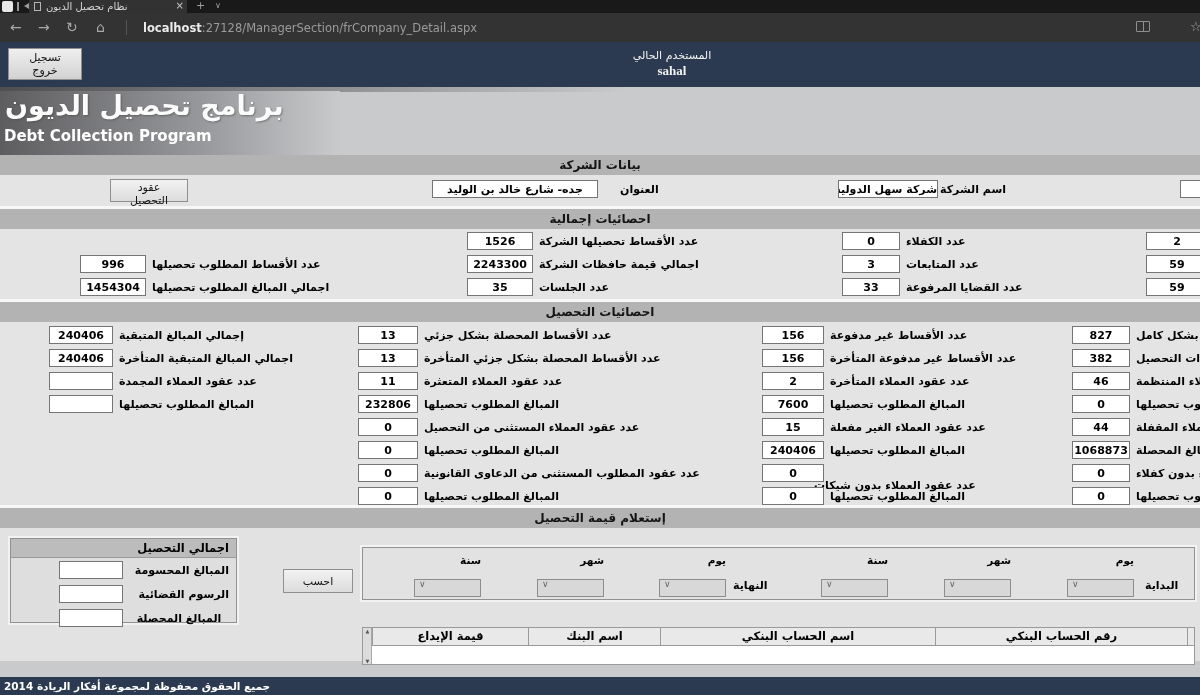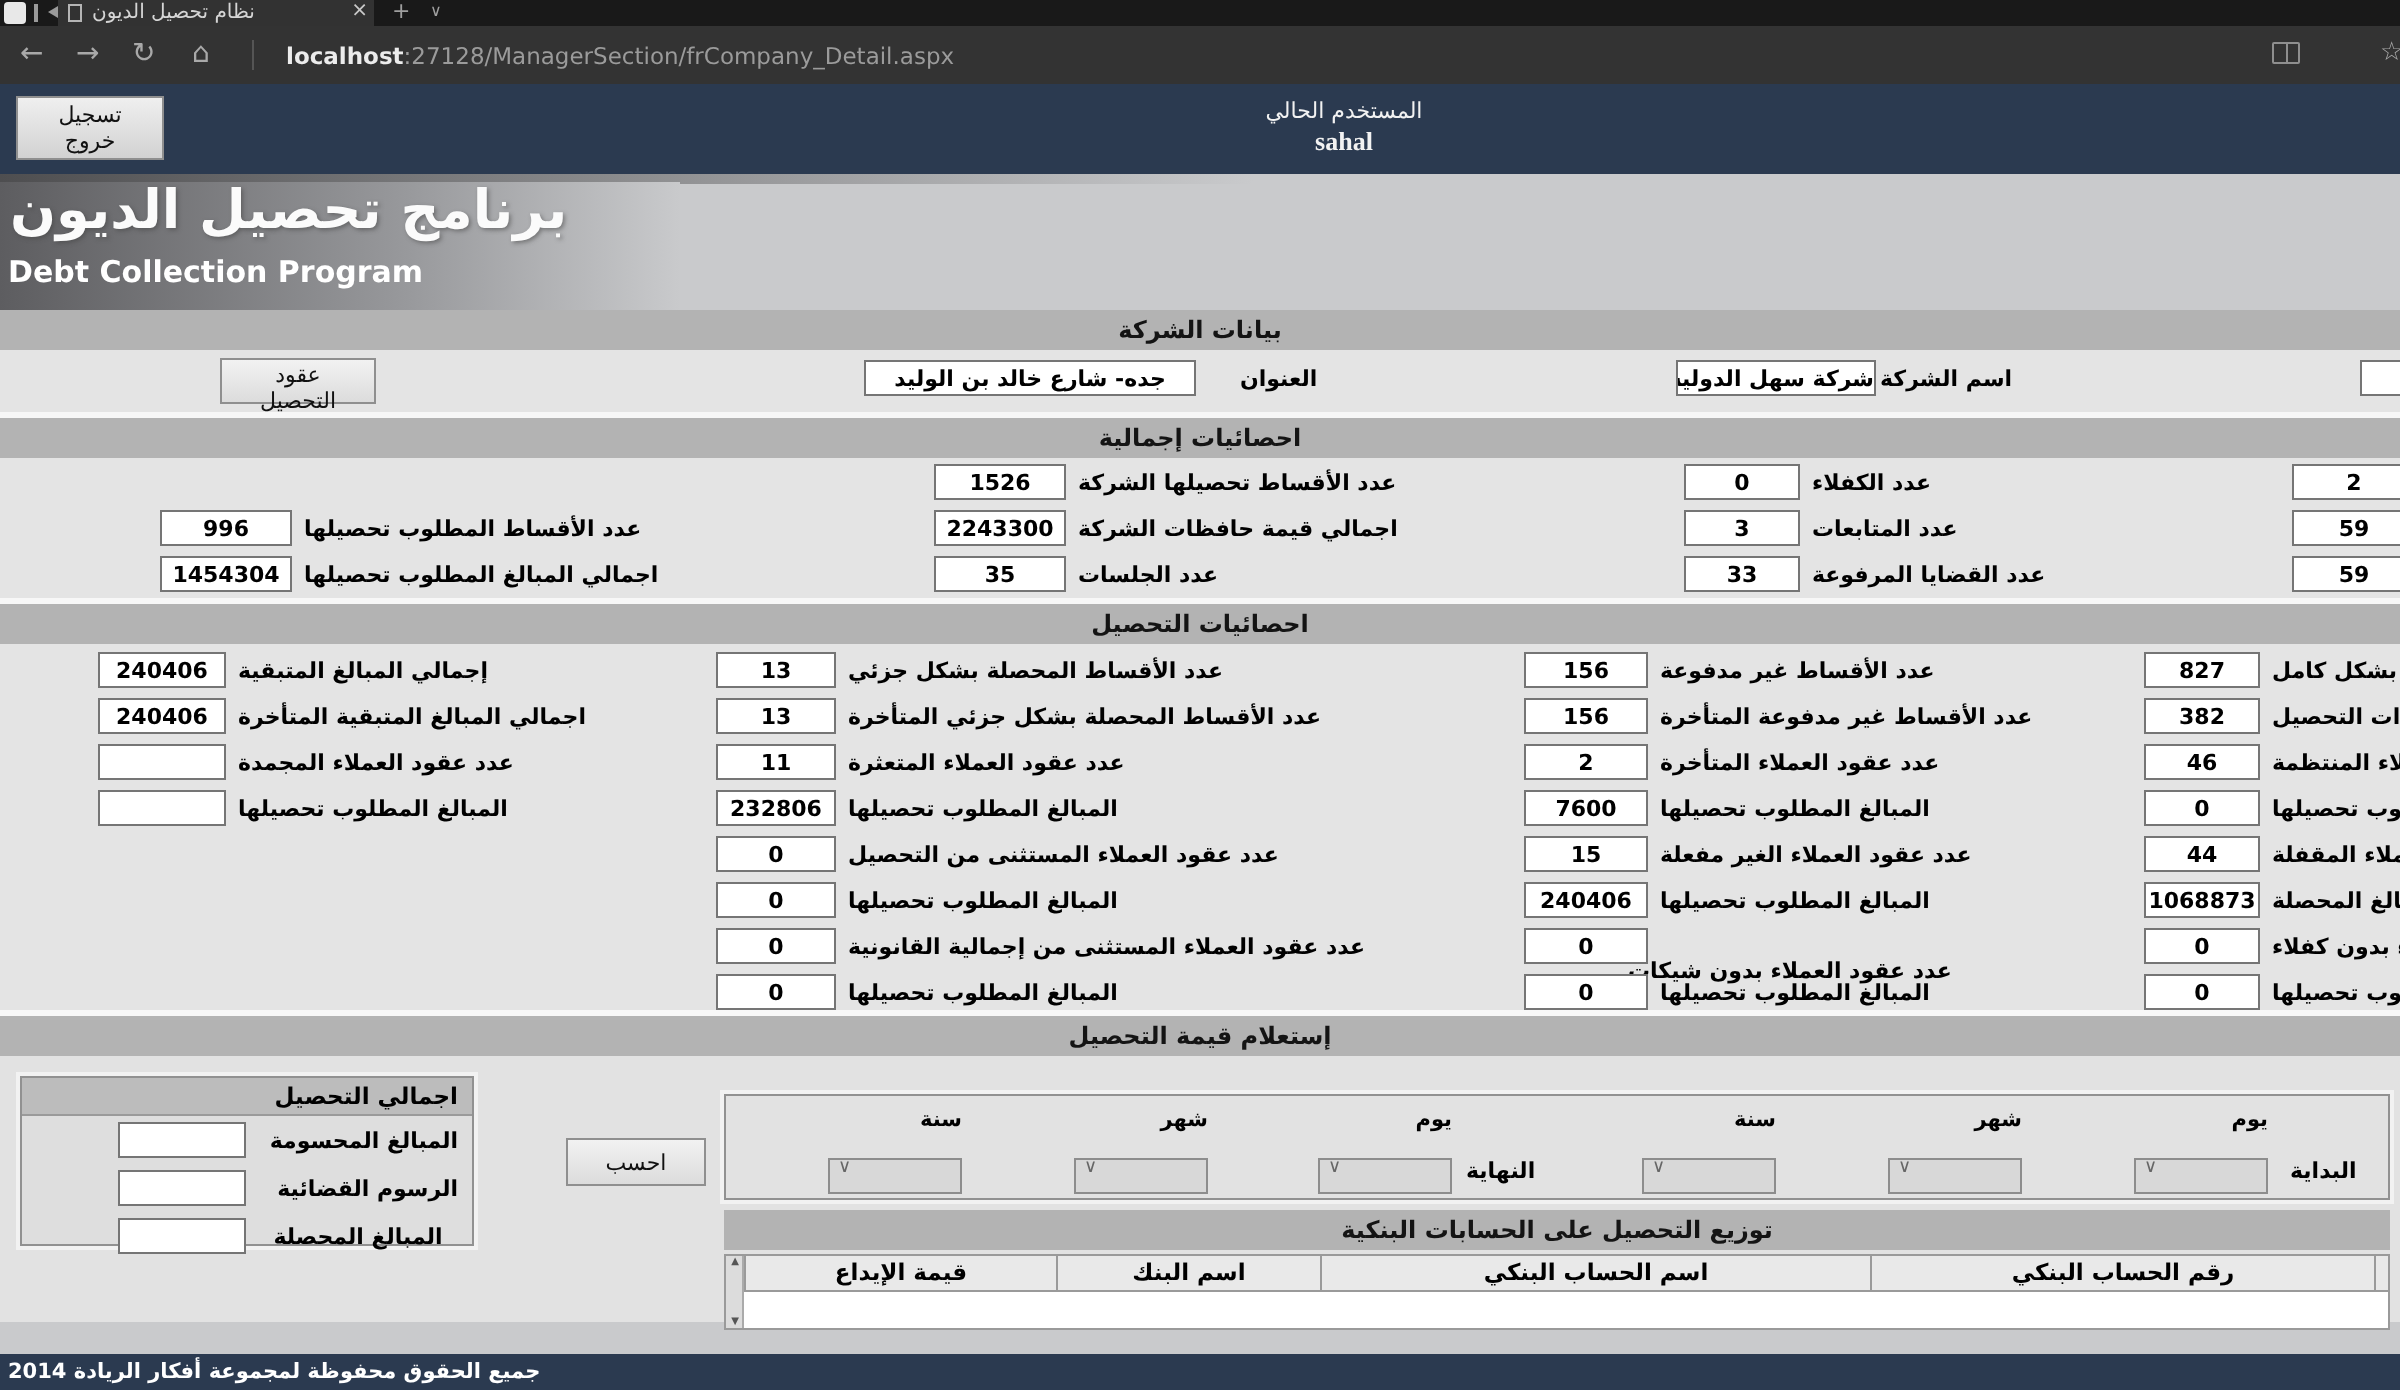--- a/index.html
+++ b/index.html
@@ -285,21 +285,21 @@
         <div class="pair" style="top: 92px;">
           <input class="tb" readonly="" value="0" style="width: 60px;">
           <span class="pl" style="left: 66px;">عدد عقود العملاء المستثنى من التحصيل</span>
         </div>
         <div class="pair" style="top: 115px;">
           <input class="tb" readonly="" value="0" style="width: 60px;">
           <span class="pl" style="left: 66px;">المبالغ المطلوب تحصيلها</span>
         </div>
         <div class="pair" style="top: 138px;">
           <input class="tb" readonly="" value="0" style="width: 60px;">
-          <span class="pl" style="left: 66px;">عدد عقود العملاء المستثنى من إجمالية القانونية</span>
+          <span class="pl" style="left: 66px;">عدد عقود المطلوب المستثنى من الدعاوى القانونية</span>
         </div>
         <div class="pair" style="top: 161px;">
           <input class="tb" readonly="" value="0" style="width: 60px;">
           <span class="pl" style="left: 66px;">المبالغ المطلوب تحصيلها</span>
         </div>
       </div>
     <div class="statcol" style="left:49px;top:4px">
         <div class="pair" style="top: 0px;">
           <input class="tb" readonly="" value="240406" style="width: 64px;">
           <span class="pl" style="left: 70px;">إجمالي المبالغ المتبقية</span>
@@ -355,21 +355,20 @@
       <span class="ddwrap" style="left:174px"><select class="dd"><option></option></select><span class="ddarrow">∨</span></span>
       <span class="ddwrap" style="left:296px"><select class="dd"><option></option></select><span class="ddarrow">∨</span></span>
       <span class="datelbl" style="left:370px">النهاية</span>
 
       <span class="ddwrap" style="left:458px"><select class="dd"><option></option></select><span class="ddarrow">∨</span></span>
       <span class="ddwrap" style="left:581px"><select class="dd"><option></option></select><span class="ddarrow">∨</span></span>
       <span class="ddwrap" style="left:704px"><select class="dd"><option></option></select><span class="ddarrow">∨</span></span>
       <span class="datelbl" style="left:782px">البداية</span>
     </div>
 
-    <div class="abs secbar" style="left:362px;top:77px;width:833px">توزيع التحصيل على الحسابات البنكية</div>
     <div class="banktable" style="top:99px">
       <div class="bt-head">
         <div class="bt-cell" style="width:10px;border-right:1px solid #9a9a9a"></div>
         <div class="bt-cell" style="width:156px">قيمة الإيداع</div>
         <div class="bt-cell" style="width:132px">اسم البنك</div>
         <div class="bt-cell" style="width:275px">اسم الحساب البنكي</div>
         <div class="bt-cell" style="width:252px">رقم الحساب البنكي</div>
         <div class="bt-cell" style="flex:1;border-right:none"></div>
       </div>
       <div class="bt-row"></div>

